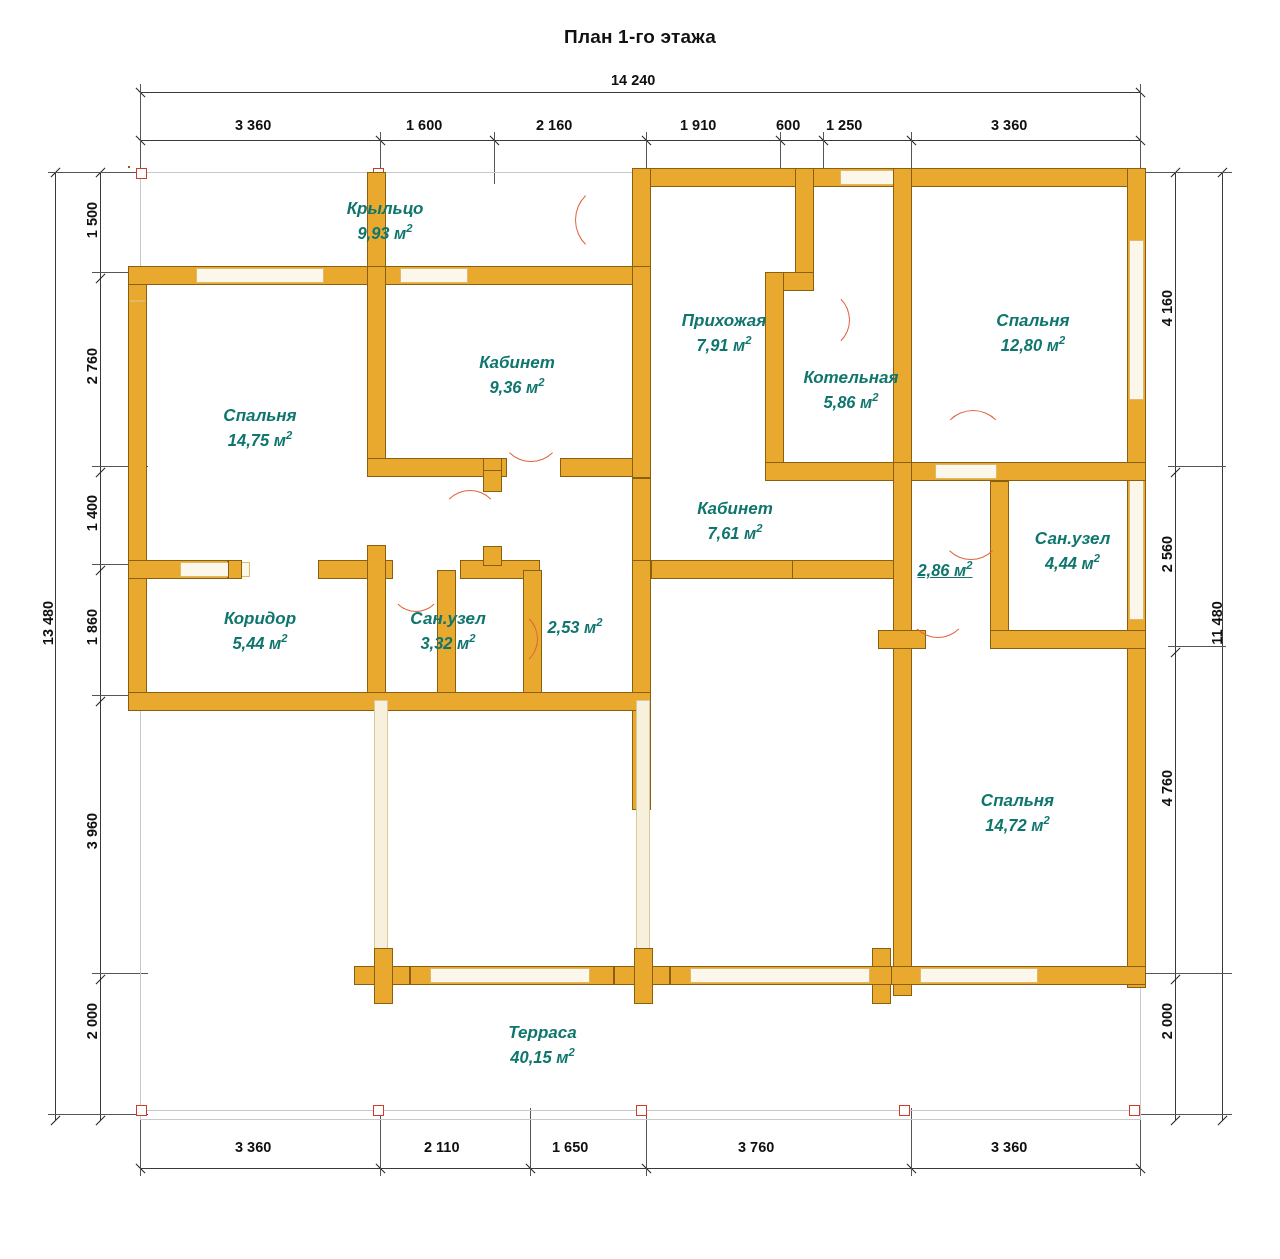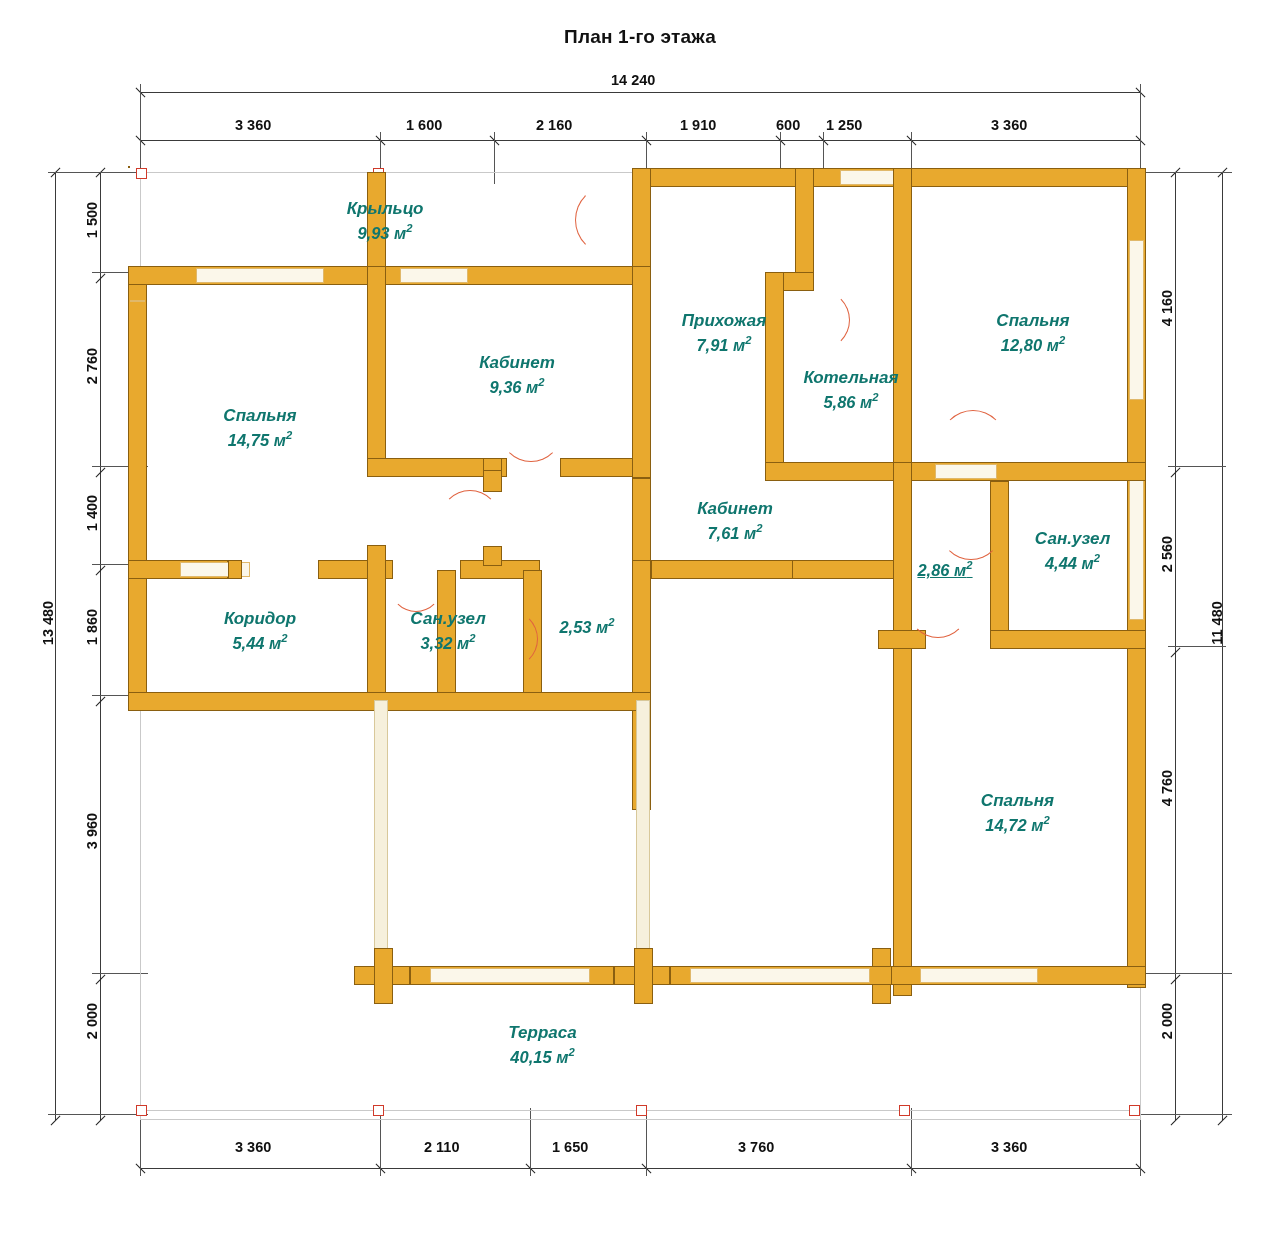--- a/index.html
+++ b/index.html
@@ -381,21 +381,21 @@
   <div class="room" style="left:175px; top:608px; width:170px;">
     <span class="nm">Коридор</span>
     <span class="ar"><span>5,44 м</span><sup>2</sup></span>
   </div>
 
   <div class="room" style="left:378px; top:608px; width:140px;">
     <span class="nm">Сан.узел</span>
     <span class="ar"><span>3,32 м</span><sup>2</sup></span>
   </div>
 
-  <div class="room small" style="left:532px; top:615px; width:110px;">
+  <div class="room small" style="left:520px; top:615px; width:110px;">
     <span class="ar" style="font-size:16.5px;"><span>2,53 м</span><sup>2</sup></span>
   </div>
 
 
   <div class="room" style="left:930px; top:790px; width:175px;">
     <span class="nm">Спальня</span>
     <span class="ar"><span>14,72 м</span><sup>2</sup></span>
   </div>
 
   <div class="room" style="left:455px; top:1022px; width:175px;">

